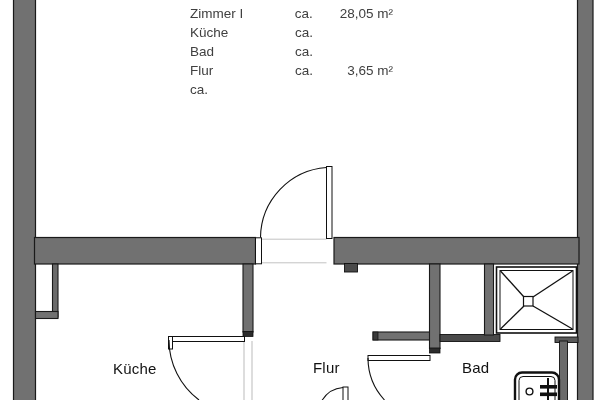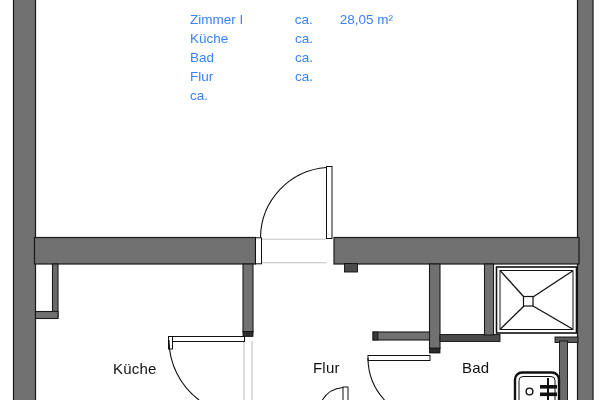--- a/index.html
+++ b/index.html
@@ -6,22 +6,22 @@
     margin:0;padding:0;width:600px;height:400px;background:#ffffff;overflow:hidden;
     font-family:"Liberation Sans", sans-serif;color:#000;
   }
   .plan{position:absolute;left:0;top:0;width:600px;height:400px;}
   .plan svg{position:absolute;left:0;top:0;}
   .room-label{
     position:absolute;font-size:15px;font-weight:500;color:#111;
     white-space:nowrap;letter-spacing:0.2px;
   }
   .legend{
-    position:absolute;left:190px;top:10px;width:203px;
-    font-size:13.5px;font-weight:500;color:#3b82f6;
+    position:absolute;left:190px;top:4px;width:203px;
+    font-size:13.5px;font-weight:500;color:#404040;
   }
   .legend-row{display:flex;height:19px;line-height:19px;align-items:center;}
   .legend-name{width:105px;text-align:left;}
   .legend-ca{width:45px;text-align:left;}
   .legend-value{flex:1;text-align:right;white-space:nowrap;}
 </style>
 </head>
 <body>
 
 <div class="plan">
@@ -117,19 +117,20 @@
       <span class="legend-name">Küche</span>
       <span class="legend-ca">ca.</span>
     </div>
     <div class="legend-row">
       <span class="legend-name">Bad</span>
       <span class="legend-ca">ca.</span>
     </div>
     <div class="legend-row">
       <span class="legend-name">Flur</span>
       <span class="legend-ca">ca.</span>
+      <span class="legend-value">3,65 m²</span>
     </div>
     <div class="legend-row">
       <span class="legend-ca">ca.</span>
     </div>
   </div>
 
 </div>
 
 </body></html>

